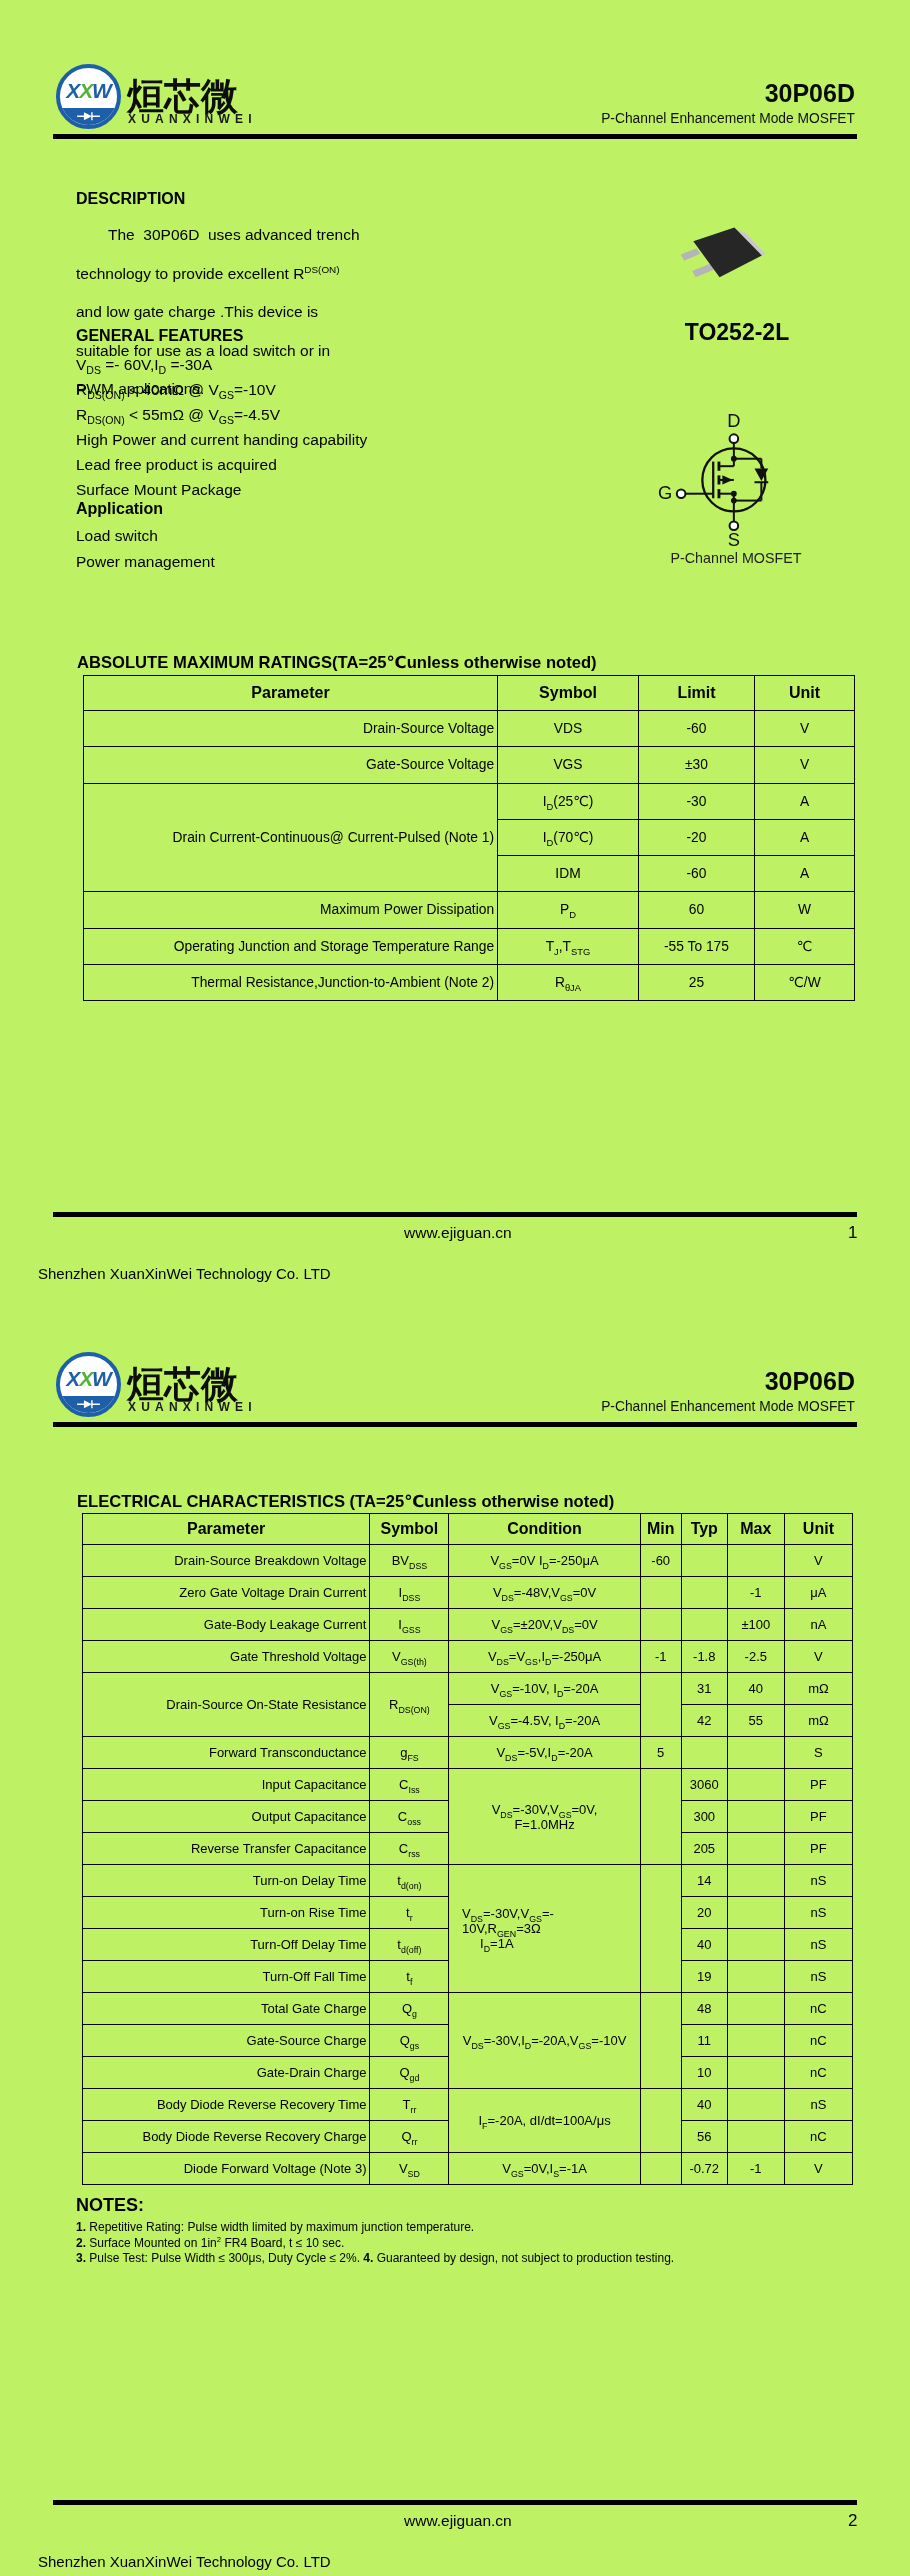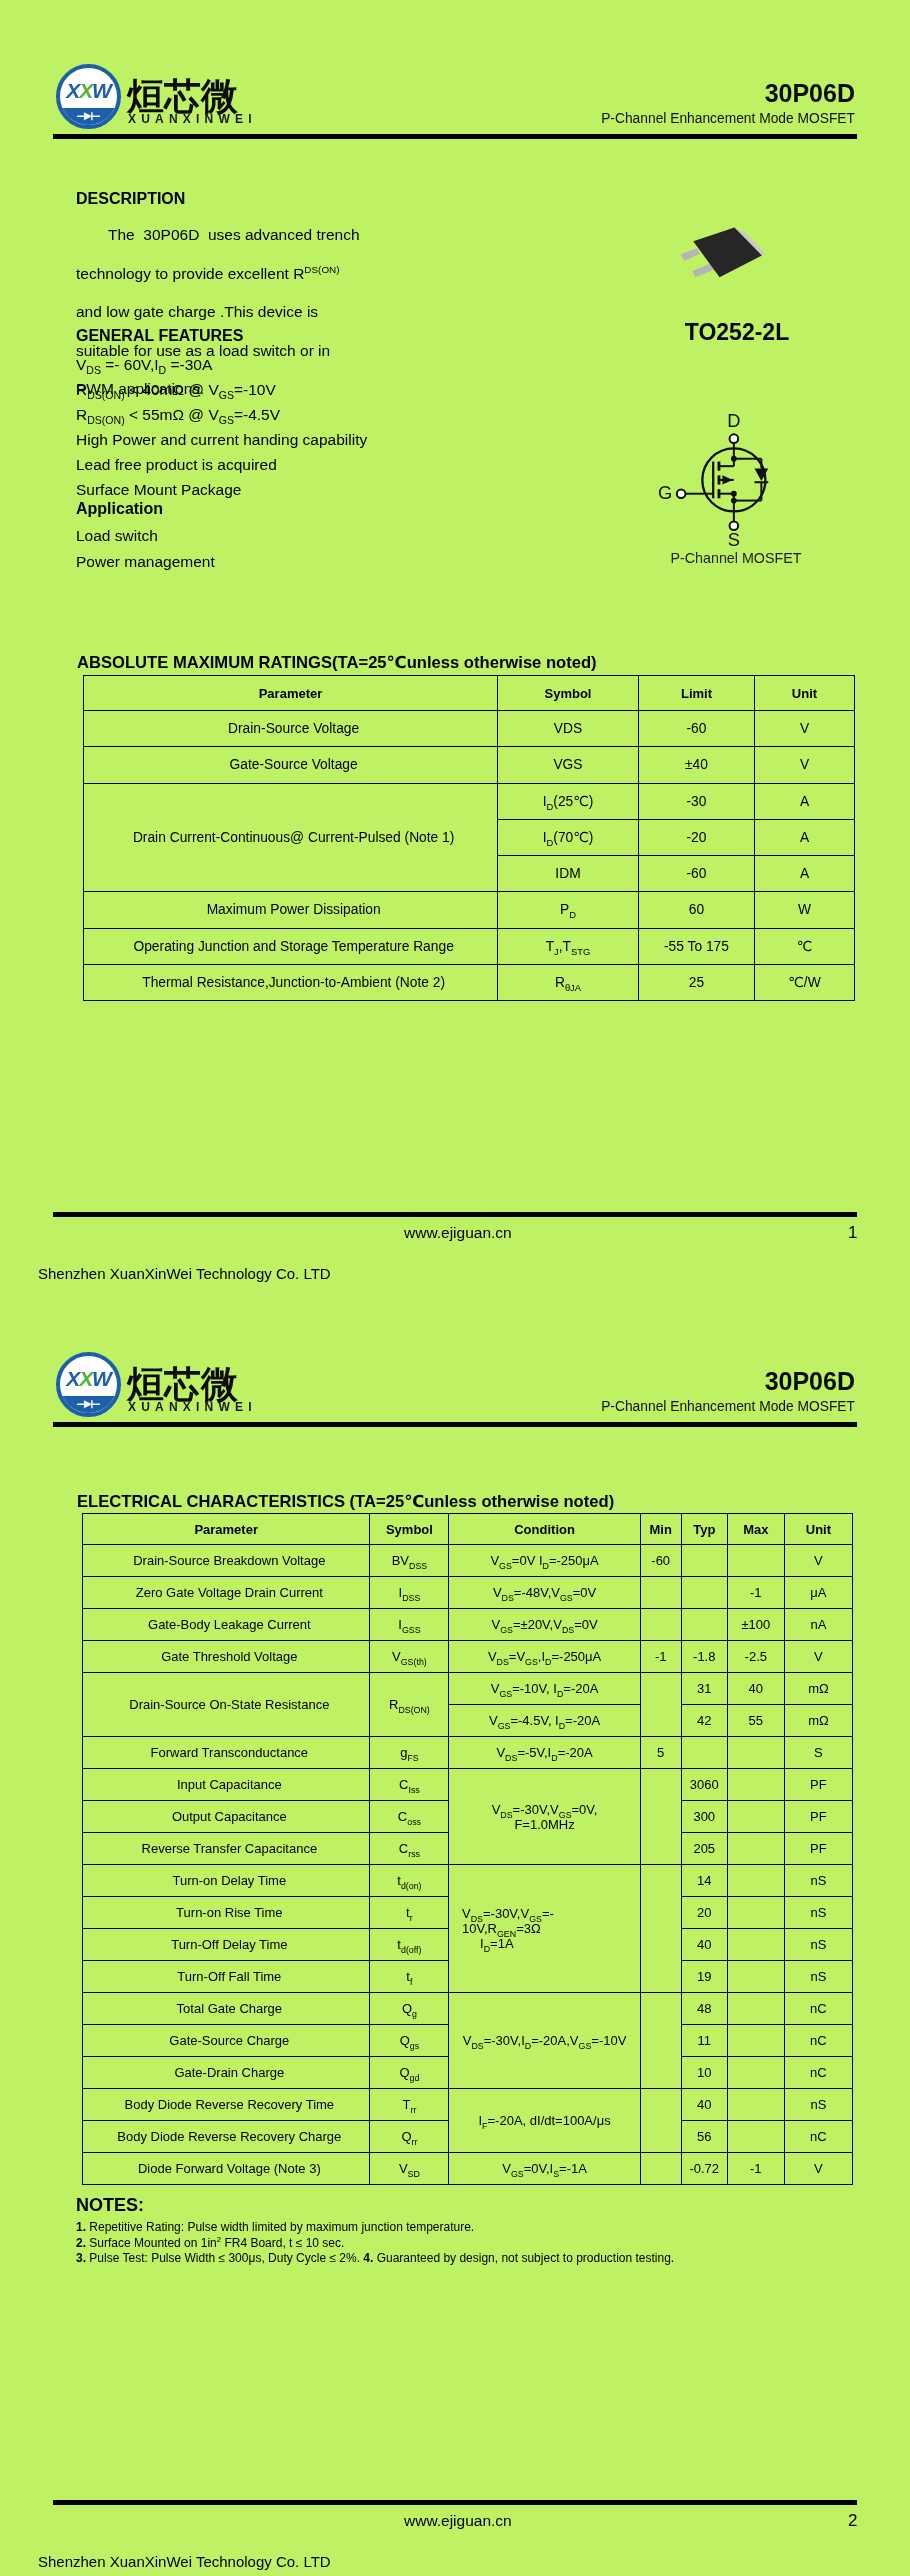--- a/index.html
+++ b/index.html
@@ -38,25 +38,25 @@
             font-size:23px;font-weight:bold;color:#050510;}
   .sym-caption{position:absolute;left:644px;top:550px;width:184px;text-align:center;font-size:14.3px;color:#222;}
 
   
   .tbl-title{font-weight:bold;font-size:16.6px;}
   .abs-wrap{position:absolute;left:83px;top:675px;width:772px;height:326px;}
   .ec-wrap{position:absolute;left:82px;top:1513px;width:771px;height:662px;}
   .dtable{border-collapse:collapse;table-layout:fixed;width:100%;height:100%;}
   .dtable th,.dtable td{border:1.1px solid #000;text-align:center;vertical-align:middle;
                         padding:0 2.9px;overflow:hidden;font-size:13.8px;color:#000;}
-  .dtable th{font-size:13px;font-weight:bold;}
+  .dtable th{font-size:16px;font-weight:bold;}
   .ec-wrap .dtable td{font-size:13px;}
   .ec-wrap .dtable tr{height:32px;} .ec-wrap .dtable thead tr{height:31px;}
   .abs-wrap .dtable tr{height:36px;} .abs-wrap .dtable thead tr{height:35px;}
-  .dtable td.l{text-align:center;padding-left:9.2px;}
+  .dtable td.l{text-align:right;padding-left:9.2px;}
   .dtable td.cl{text-align:left;padding-left:12.6px;}
 
   
   .notes-h{position:absolute;left:76px;top:2195px;font-size:18px;font-weight:bold;}
   .note-line{font-size:12px;line-height:15.5px;}
 
   
   .ftr-rule{position:absolute;left:53px;width:804px;height:4.6px;background:#000;}
   .ftr-company{position:absolute;left:38px;font-size:15px;margin-top:40px;}
   .ftr-site{position:absolute;left:404px;font-size:15.5px;}
@@ -177,21 +177,21 @@
         <tbody>
           <tr>
             <td class="l">Drain-Source Voltage</td>
             <td>VDS</td>
             <td>-60</td>
             <td>V</td>
           </tr>
           <tr>
             <td class="l">Gate-Source Voltage</td>
             <td>VGS</td>
-            <td>±40</td>
+            <td>±30</td>
             <td>V</td>
           </tr>
           <tr>
             <td rowspan="3" class="l">Drain Current-Continuous@ Current-Pulsed (Note 1)</td>
             <td>I<sub>D</sub>(25℃)</td>
             <td>-30</td>
             <td>A</td>
           </tr>
           <tr>
             <td>I<sub>D</sub>(70℃)</td>

